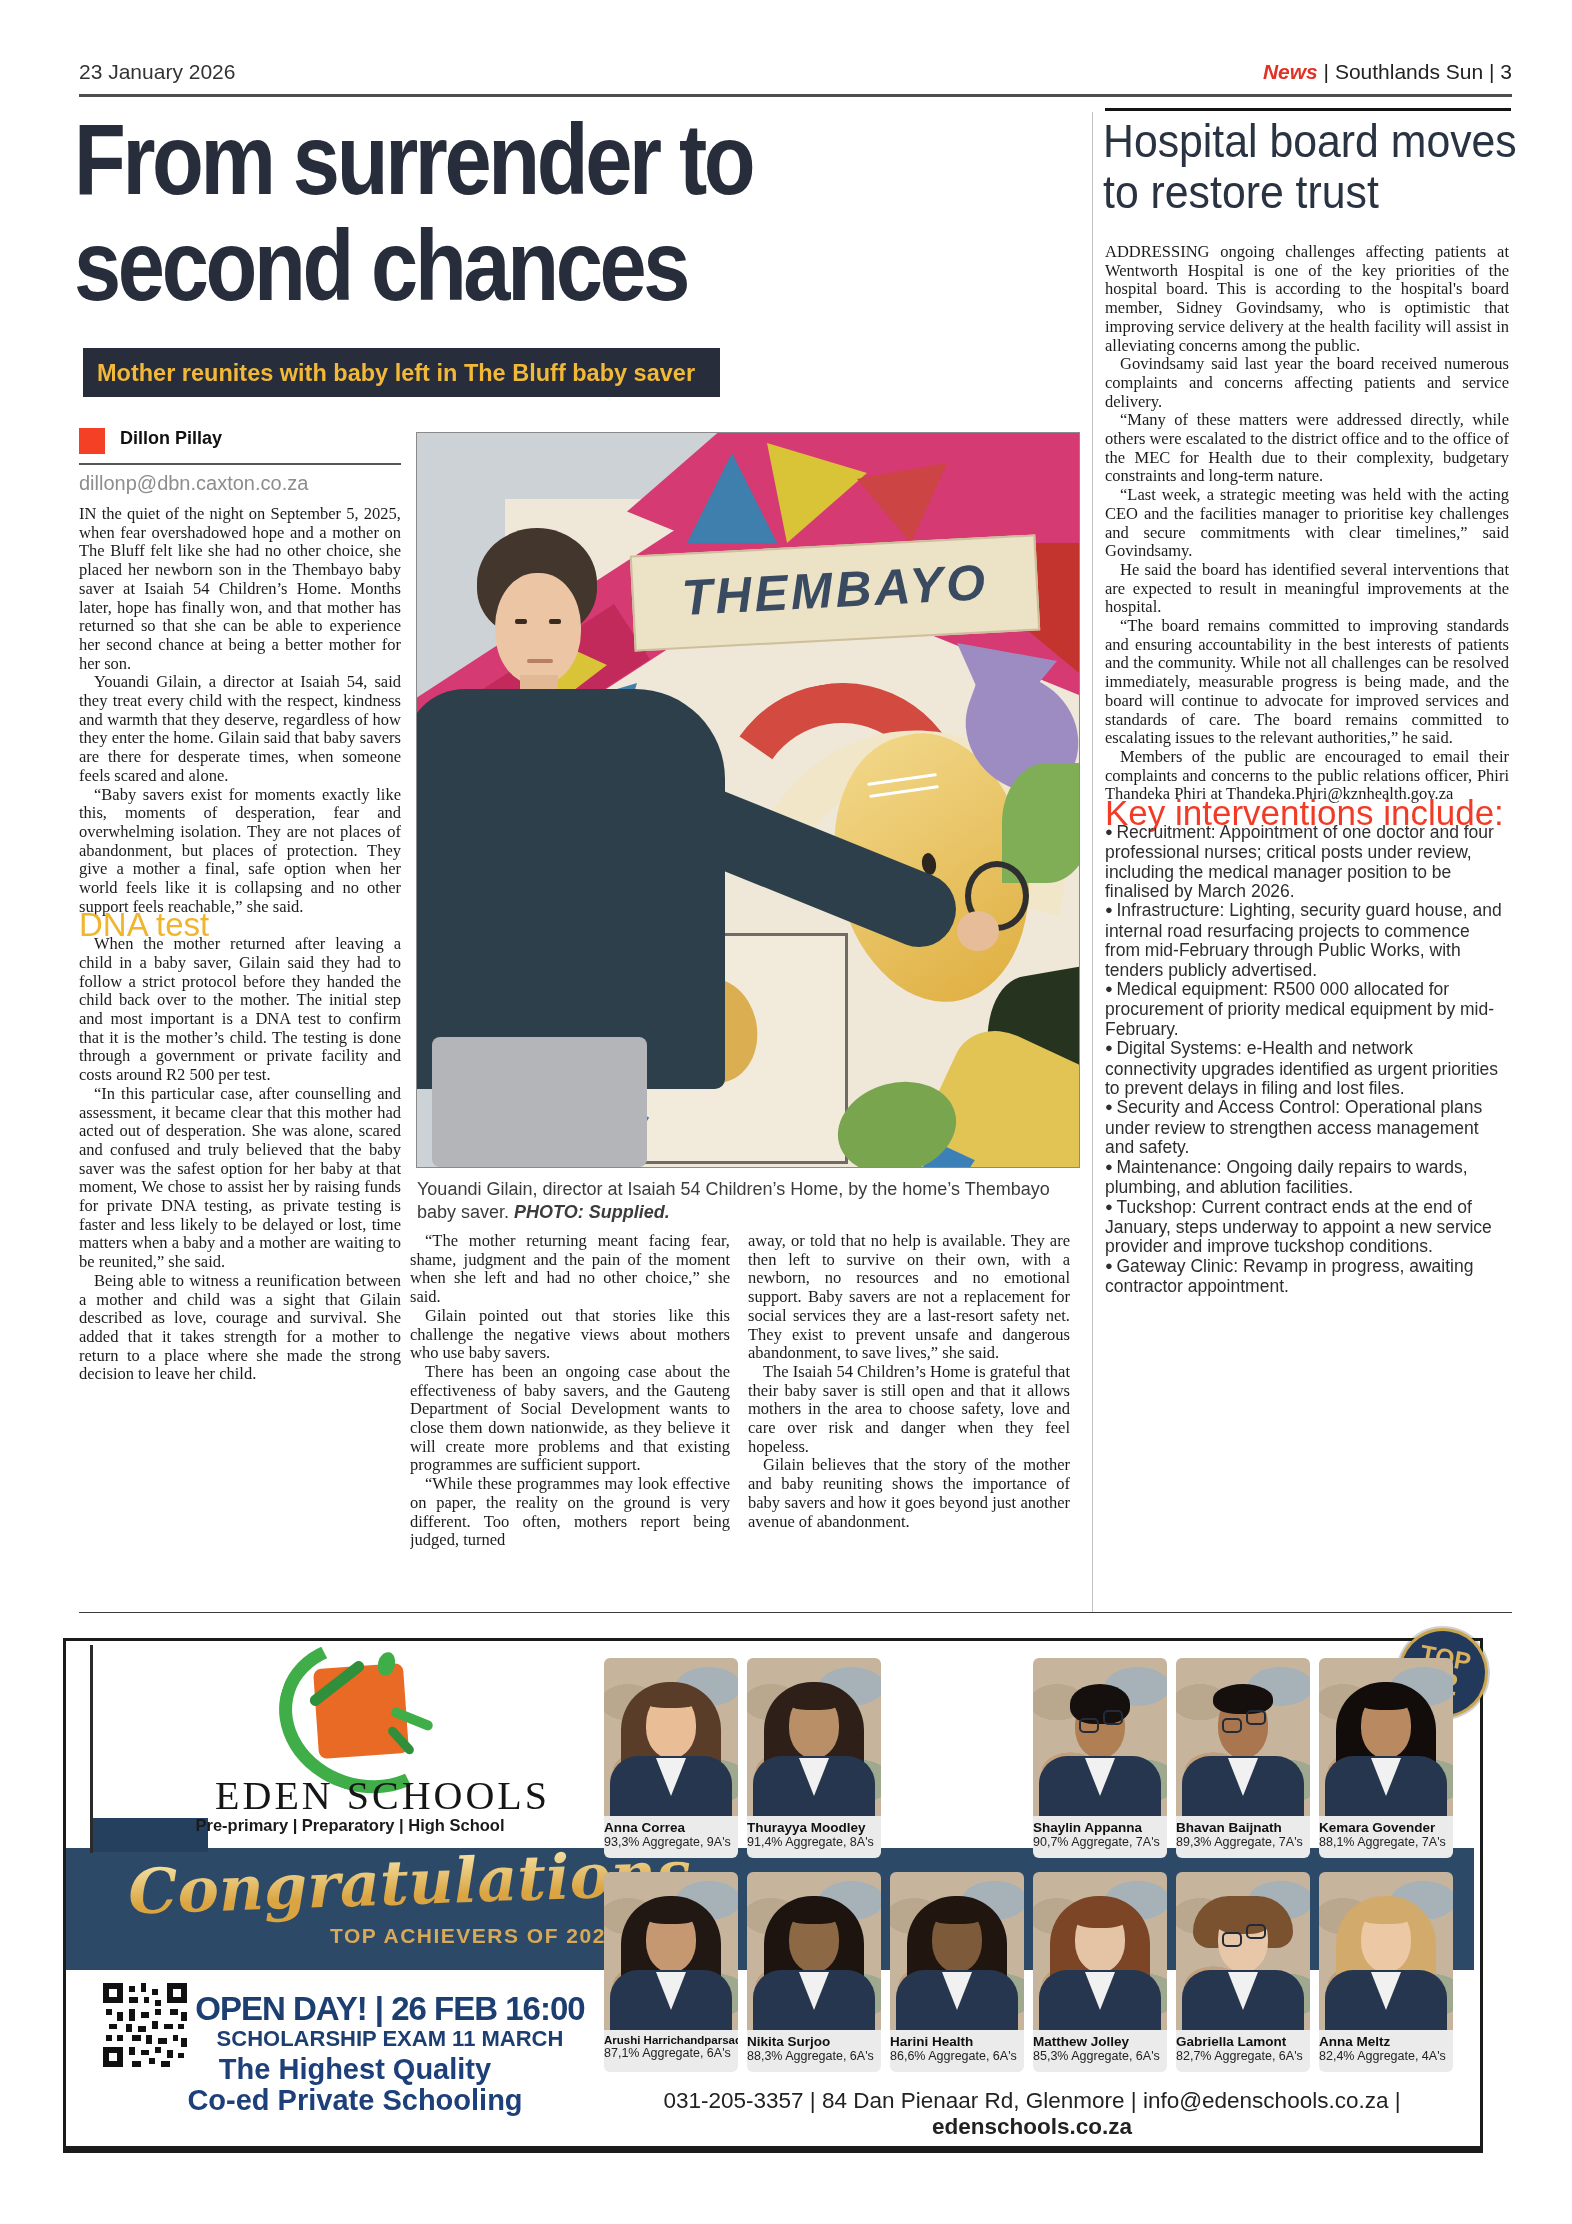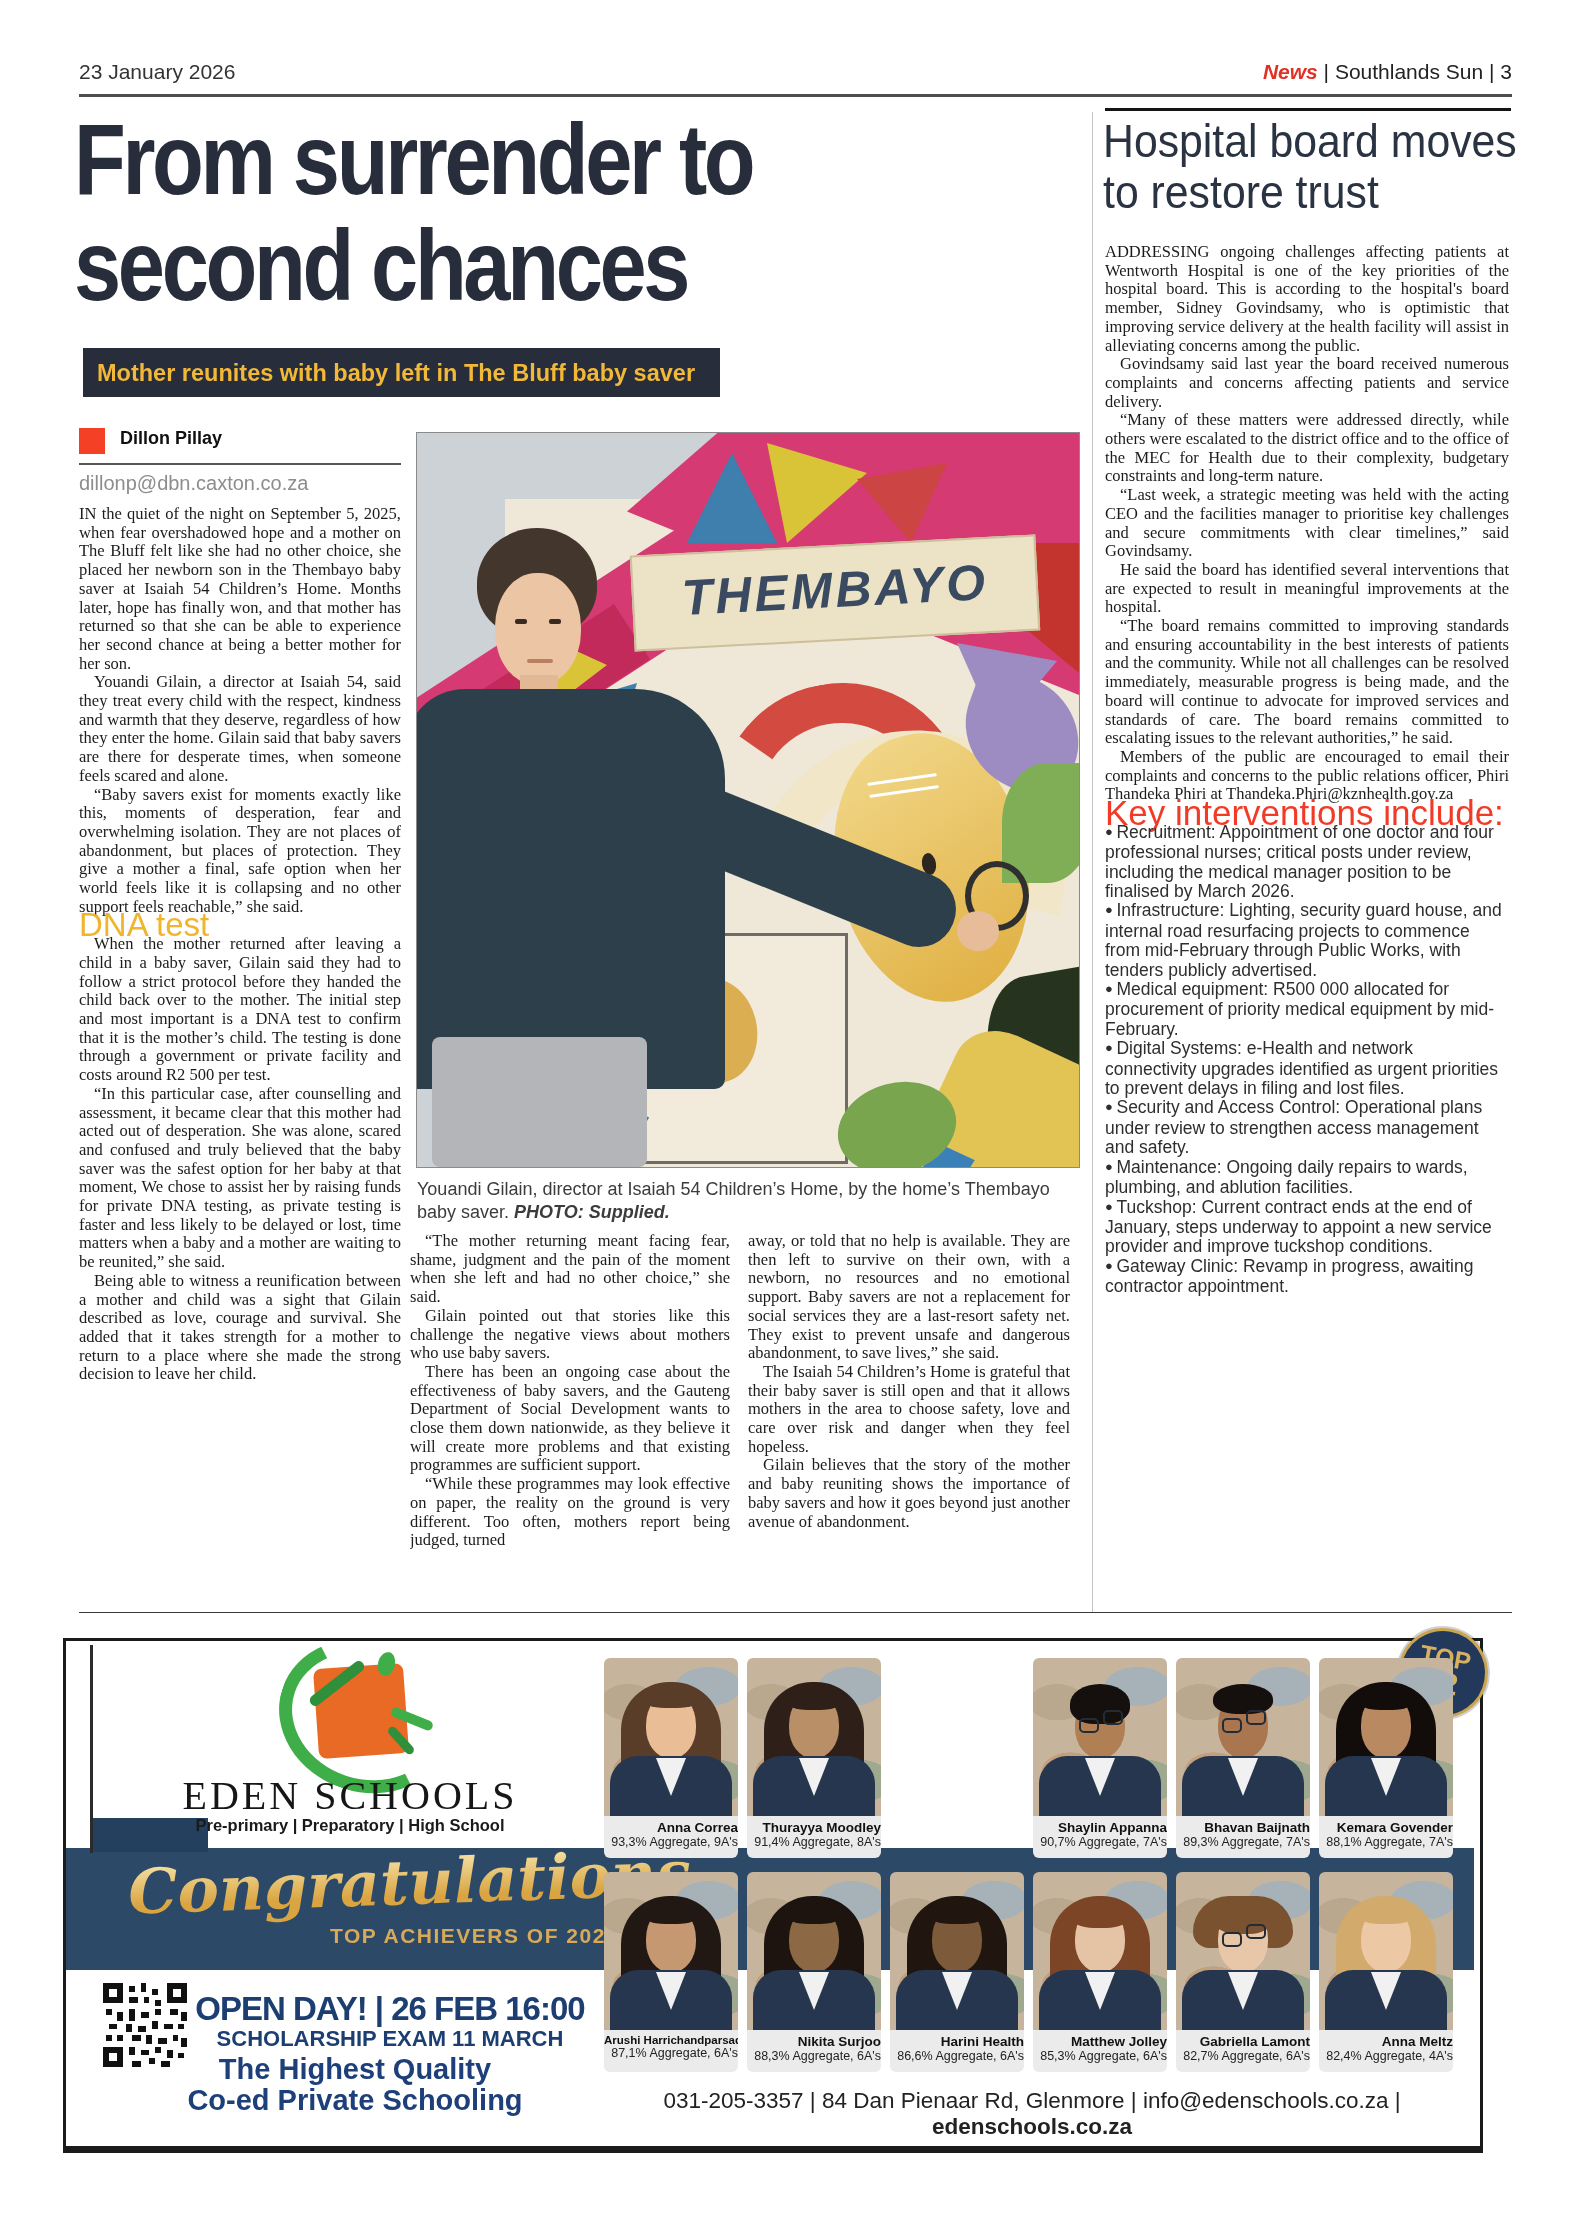--- a/index.html
+++ b/index.html
@@ -65,21 +65,21 @@
                border:13px solid transparent;border-bottom-color:#3fae49;border-left-color:#3fae49;
                border-radius:50%;transform:rotate(18deg)}
   .logo-head{position:absolute;left:92px;top:0px;width:17px;height:24px;background:#3fae49;
              border-radius:50%;transform:rotate(14deg)}
   .logo-arm{position:absolute;left:18px;top:26px;width:66px;height:11px;background:#2f8f3a;
             border-radius:6px;transform:rotate(-38deg)}
   .logo-kick{position:absolute;left:104px;top:62px;width:44px;height:10px;background:#3fae49;
              border-radius:5px;transform:rotate(22deg)}
   .logo-kick2{position:absolute;left:98px;top:84px;width:34px;height:9px;background:#2f8f3a;
               border-radius:5px;transform:rotate(48deg)}
-  .logo-name{left:150px;top:1772px;width:400px;text-align:center;
+  .logo-name{left:150px;top:1772px;width:400px;text-align:right;
              font-family:"Liberation Serif",serif;font-size:40px;letter-spacing:3px;color:#161616}
   .logo-tag{left:150px;top:1816px;width:400px;text-align:center;font-size:16.5px;font-weight:700;color:#1a1a1a}
   .navy-band{left:66px;top:1848px;width:1408px;height:122px;background:#2c4a68}
   .congrats{left:128px;top:1846px;font-family:"DejaVu Serif",serif;font-style:italic;font-weight:700;
             font-size:62px;transform:rotate(-2deg);
             background:linear-gradient(180deg,#f6e3a8 10%,#d9a441 70%);
             -webkit-background-clip:text;background-clip:text;color:#e2b964;-webkit-text-fill-color:transparent}
   .achievers{left:330px;top:1924px;font-size:21px;font-weight:800;color:#d8a958;letter-spacing:1.5px}
   .badge{left:1398px;top:1628px;width:84px;height:84px;border-radius:50%;background:#23395b;
          border:3px solid #caa64f;transform:rotate(10deg);text-align:center;color:#d9b05e;
@@ -102,21 +102,21 @@
   .torso::before{content:"";position:absolute;left:46px;top:2px;width:30px;height:38px;background:#f1f1f1;
      clip-path:polygon(0 0,100% 0,50% 100%)}
   .head{position:absolute;left:42px;top:34px;width:50px;height:66px;border-radius:50% 50% 46% 46%;
      background:var(--skin,#b98a62)}
   .head::before{content:"";position:absolute;left:-5px;top:-8px;width:60px;height:var(--ht,26px);
      border-radius:50% 50% 40% 40%;background:var(--hair,#241a12)}
   .gl .head::after{content:"";position:absolute;left:4px;top:26px;width:16px;height:11px;
      border:2px solid #222c38;border-radius:5px;box-shadow:22px 0 0 0 transparent;}
   .gl .head .lens2{position:absolute;left:28px;top:18px;width:16px;height:11px;border:2px solid #222c38;border-radius:5px}
   .slabel{position:absolute;left:0;top:158px;width:134px;height:42px;background:#ebebeb;
-     border-radius:0 0 6px 6px;text-align:right}
+     border-radius:0 0 6px 6px;text-align:left}
   .sname{font-size:13.5px;font-weight:700;color:#111;margin-top:4px;white-space:nowrap;overflow:hidden}
   .sagg{font-size:12.5px;color:#222;white-space:nowrap;overflow:hidden}
   
   .v0{--hair:#5a3d28;--skin:#e9bd96;--hh:120px;--ht:24px}
   .v1{--hair:#2e2019;--skin:#b98f68;--hh:122px;--ht:26px}
   .v2{--hair:#1b1512;--skin:#a9764f;--hh:0px;--ht:34px}
   .v3{--hair:#15100d;--skin:#b07f54;--hh:0px;--ht:40px}
   .v4{--hair:#15100d;--skin:#a9764f;--hh:0px;--ht:30px}
   .v5{--hair:#120d0b;--skin:#b98a62;--hh:124px;--ht:26px}
   .v6{--hair:#221813;--skin:#c59872;--hh:120px;--ht:26px}

